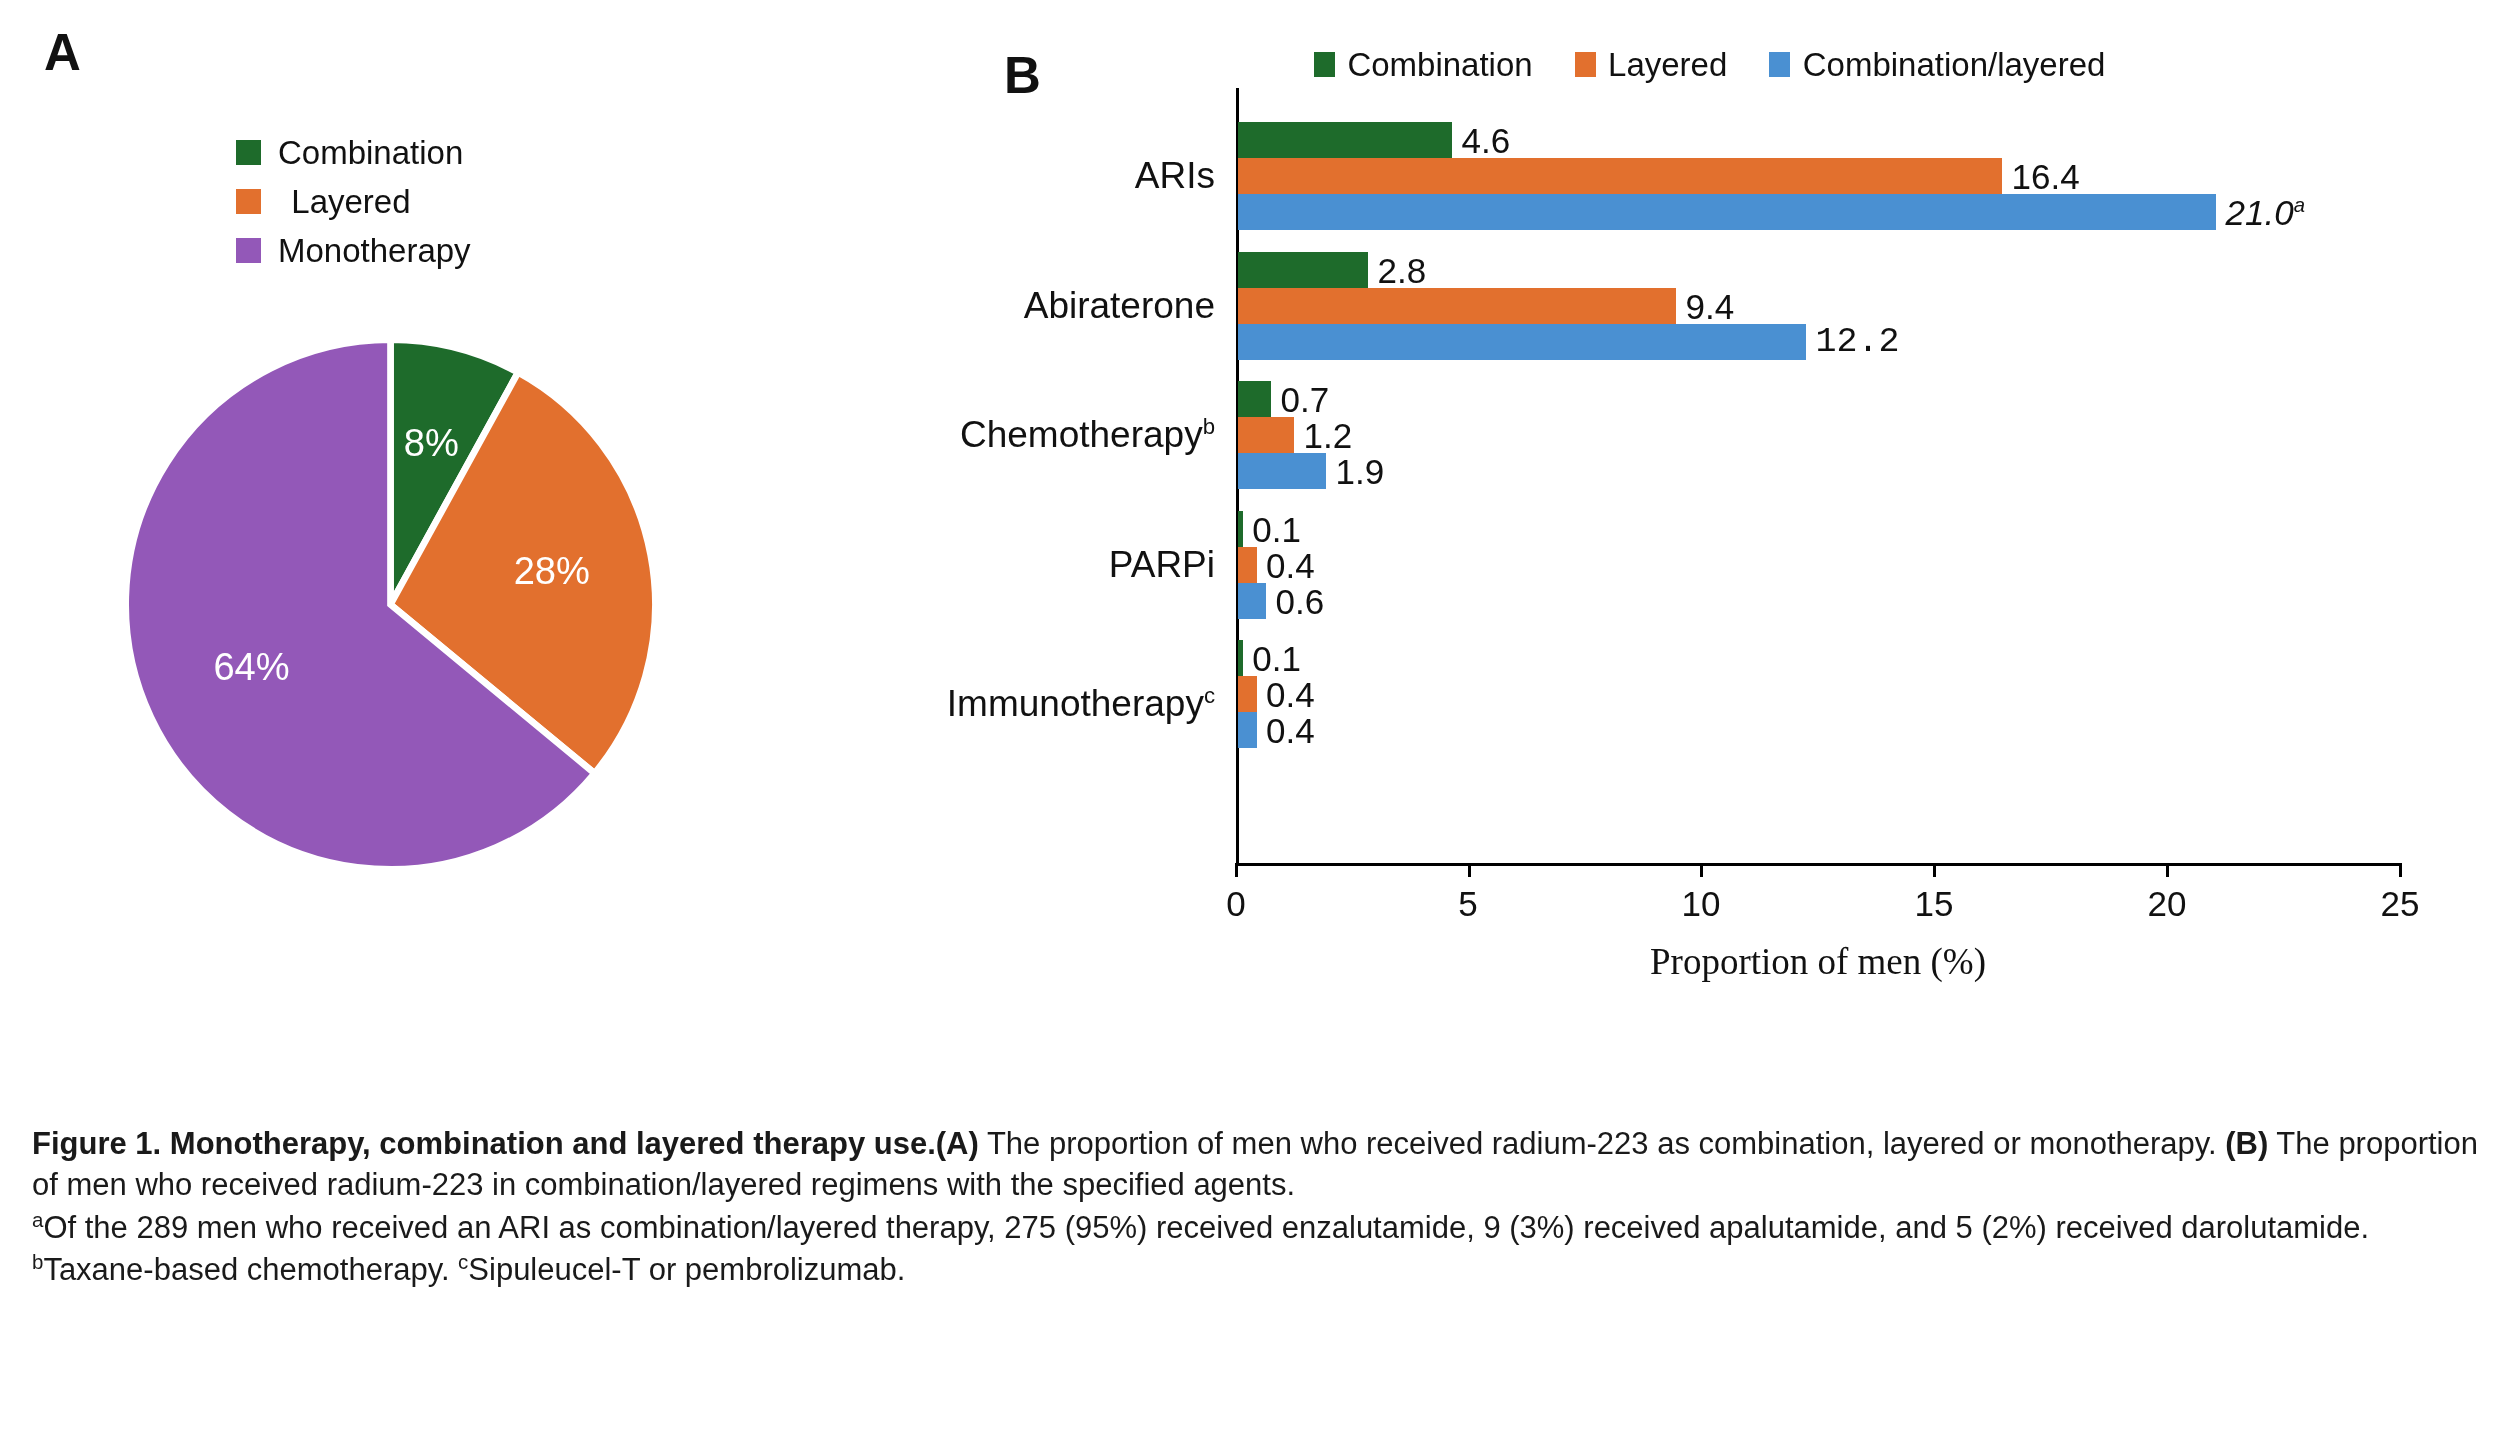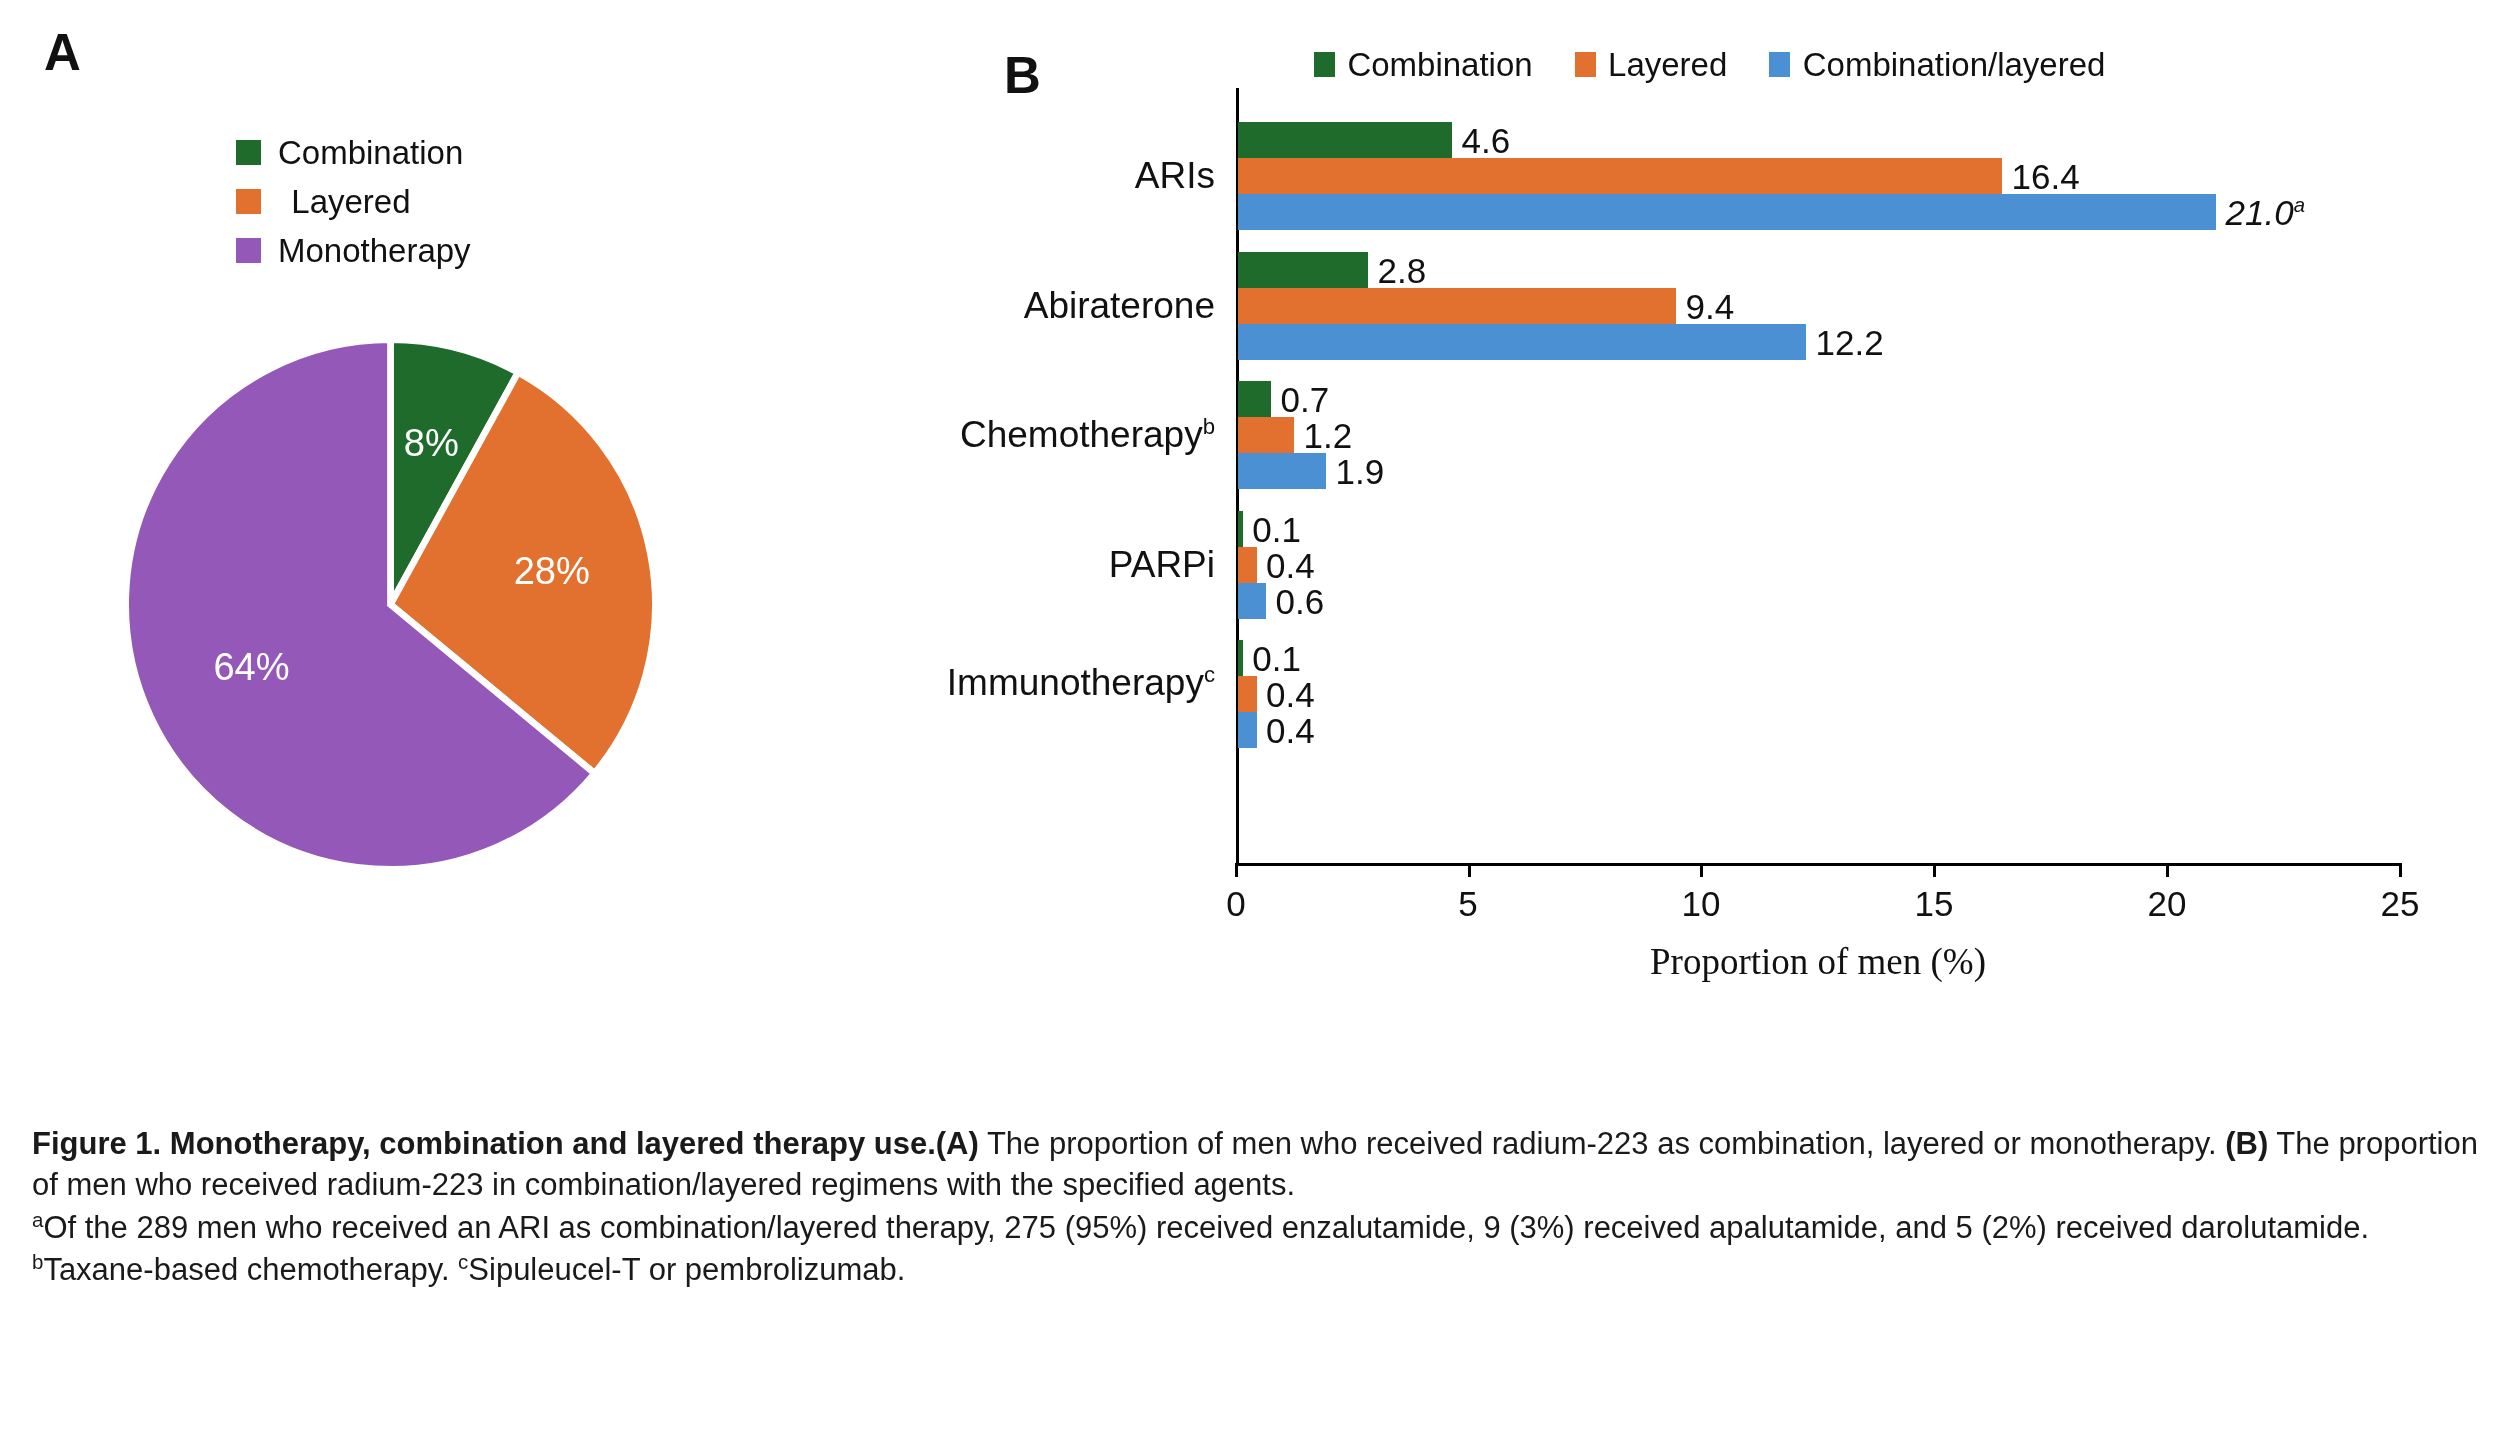--- a/index.html
+++ b/index.html
@@ -325,21 +325,21 @@
             <div class="bar-row" style="top: 0px; width: 1180px;">
               <div class="bar" style="width: 130px; background: rgb(30, 107, 43);"></div>
               <div class="bar-value" style="left: 130px;">2.8</div>
             </div>
             <div class="bar-row" style="top: 36px; width: 1180px;">
               <div class="bar" style="width: 438px; background: rgb(226, 112, 46);"></div>
               <div class="bar-value" style="left: 438px;">9.4</div>
             </div>
             <div class="bar-row" style="top: 72px; width: 1180px;">
               <div class="bar" style="width: 568px; background: rgb(74, 144, 210);"></div>
-              <div class="bar-value" style="left: 568px;">12.2</div>
+              <div class="bar-value" style="left: 568px; font-family: Liberation Mono, monospace;">12.2</div>
             </div>
           </div>
           <div class="bar-group" style="top: 293px; height: 109px;">
             <div class="cat-label" style="top: 35px;">Chemotherapy<sup>b</sup></div>
             <div class="bar-row" style="top: 0px; width: 1180px;">
               <div class="bar" style="width: 33px; background: rgb(30, 107, 43);"></div>
               <div class="bar-value" style="left: 33px;">0.7</div>
             </div>
             <div class="bar-row" style="top: 36px; width: 1180px;">
               <div class="bar" style="width: 56px; background: rgb(226, 112, 46);"></div>
@@ -359,21 +359,21 @@
             <div class="bar-row" style="top: 36px; width: 1180px;">
               <div class="bar" style="width: 18.6px; background: rgb(226, 112, 46);"></div>
               <div class="bar-value" style="left: 18.6px;">0.4</div>
             </div>
             <div class="bar-row" style="top: 72px; width: 1180px;">
               <div class="bar" style="width: 28px; background: rgb(74, 144, 210);"></div>
               <div class="bar-value" style="left: 28px;">0.6</div>
             </div>
           </div>
           <div class="bar-group" style="top: 552px; height: 109px;">
-            <div class="cat-label" style="top: 24px;">Immunotherapy<sup>c</sup></div>
+            <div class="cat-label" style="top: 45px;">Immunotherapy<sup>c</sup></div>
             <div class="bar-row" style="top: 0px; width: 1180px;">
               <div class="bar" style="width: 4.7px; background: rgb(30, 107, 43);"></div>
               <div class="bar-value" style="left: 4.7px;">0.1</div>
             </div>
             <div class="bar-row" style="top: 36px; width: 1180px;">
               <div class="bar" style="width: 18.6px; background: rgb(226, 112, 46);"></div>
               <div class="bar-value" style="left: 18.6px;">0.4</div>
             </div>
             <div class="bar-row" style="top: 72px; width: 1180px;">
               <div class="bar" style="width: 18.6px; background: rgb(74, 144, 210);"></div>

